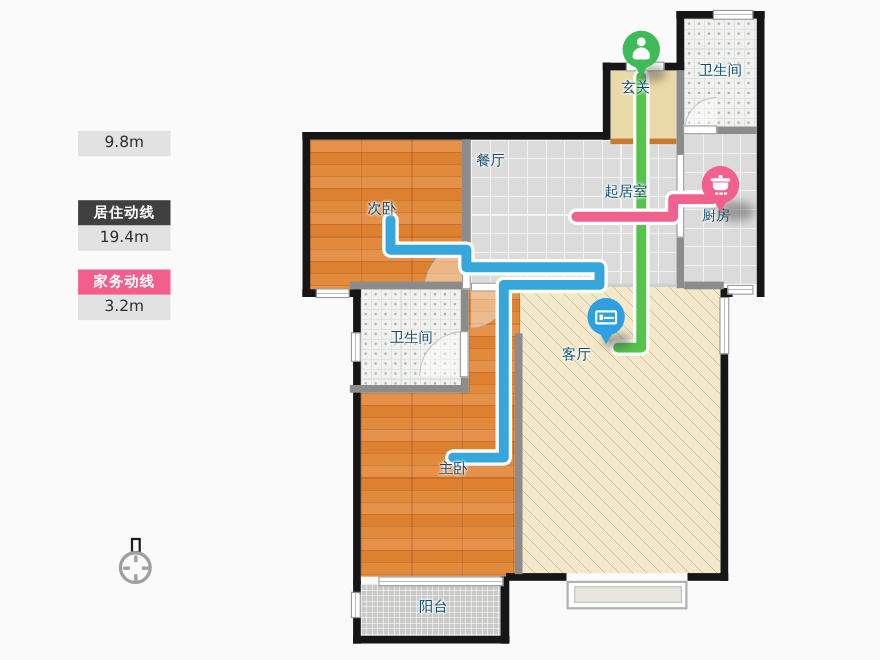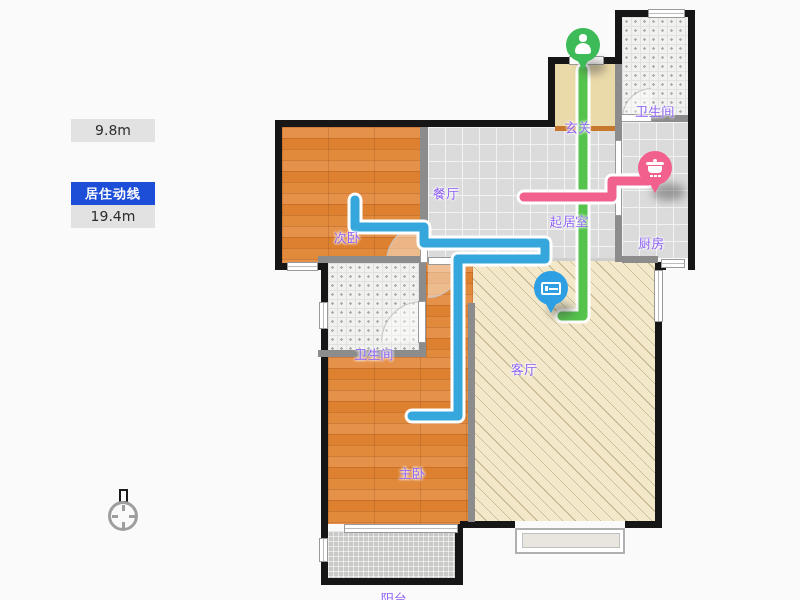--- a/index.html
+++ b/index.html
@@ -38,22 +38,22 @@
   .wb{position:absolute;background:#161616;z-index:3;}
   .wg{position:absolute;background:#8c8c8c;z-index:3;}
   .win{position:absolute;background:#fff;border:1px solid #9a9a9a;box-sizing:border-box;z-index:4;}
   .win-h{background:linear-gradient(180deg,#fff 42%,#bbb 42%,#bbb 58%,#fff 58%);}
   .win-v{background:linear-gradient(90deg,#fff 42%,#bbb 42%,#bbb 58%,#fff 58%);}
   .arc{position:absolute;background:rgba(255,255,255,.42);border:1px solid #c6c6c6;box-sizing:border-box;z-index:2;}
   .arc-tl{border-top-left-radius:100%;border-right-color:transparent;border-bottom-color:transparent;}
   .arc-br{border-bottom-right-radius:100%;border-left-color:transparent;border-top-color:transparent;}
   .threshold{position:absolute;background:#cfcfcf;z-index:3;}
   
-  .room-label{position:absolute;transform:translate(-50%,-50%);font-size:13px;color:#8b5cf6;white-space:nowrap;z-index:30;
-    text-shadow:0 0 3px #fff,0 0 3px #fff,0 0 3px #fff;margin-top:48px;}
+  .room-label{position:absolute;transform:translate(-50%,-50%);font-size:13px;color:#0c4a6e;white-space:nowrap;z-index:30;
+    text-shadow:0 0 3px #fff,0 0 3px #fff,0 0 3px #fff;}
   
   #flow-lines{position:absolute;left:0;top:0;z-index:20;}
   
   .pin{position:absolute;width:34px;height:46px;z-index:40;}
   .pin-circle{position:absolute;left:0;top:0;width:34px;height:34px;border-radius:50%;}
   .pin-tail{position:absolute;left:8px;top:26px;width:0;height:0;border-left:9px solid transparent;border-right:9px solid transparent;border-top:16px solid #000;}
   .pin-shadow{position:absolute;left:14px;top:32px;width:26px;height:14px;background:rgba(70,70,70,.45);border-radius:50%;filter:blur(4px);z-index:-1;}
   .ic{position:absolute;background:#fff;}
   
   .compass-circle{position:absolute;width:30px;height:30px;border:3px solid #9e9e9e;border-radius:50%;box-sizing:border-box;z-index:30;}
@@ -62,22 +62,26 @@
 </style>
 </head>
 <body>
 
 <div id="app">
 
   <div class="legend-item" style="left:71px;top:119px">
     <div class="legend-value">9.8m</div>
   </div>
   <div class="legend-item" style="left:71px;top:182px">
-    <div class="legend-label" style="background-color: #1d4ed8;">居住动线</div>
+    <div class="legend-label" style="background-color: #404040;">居住动线</div>
     <div class="legend-value">19.4m</div>
+  </div>
+  <div class="legend-item" style="left:71px;top:245px">
+    <div class="legend-label" style="background-color: rgb(244, 94, 140);">家务动线</div>
+    <div class="legend-value">3.2m</div>
   </div>
 
   <div class="floor wood" style="left:282px;top:127px;width:138px;height:137px"></div>
   <div class="floor tile" style="left:428px;top:127px;width:187px;height:134px"></div>
   <div class="floor tan" style="left:555px;top:64px;width:60px;height:64px"></div>
   <div class="floor" style="left:555px;top:126px;width:60px;height:5px;background:#c8772e;z-index:2"></div>
   <div class="floor bathtile" style="left:622px;top:17px;width:66px;height:98px"></div>
   <div class="floor tile" style="left:622px;top:122px;width:66px;height:136px"></div>
   <div class="floor bathtile" style="left:328px;top:263px;width:91px;height:88px"></div>
   <div class="floor wood" style="left:426px;top:261px;width:47px;height:98px"></div>

